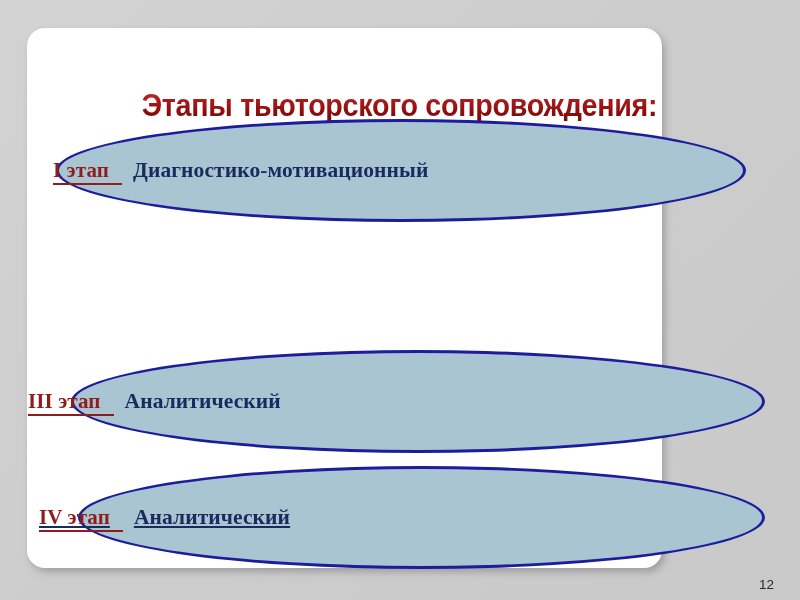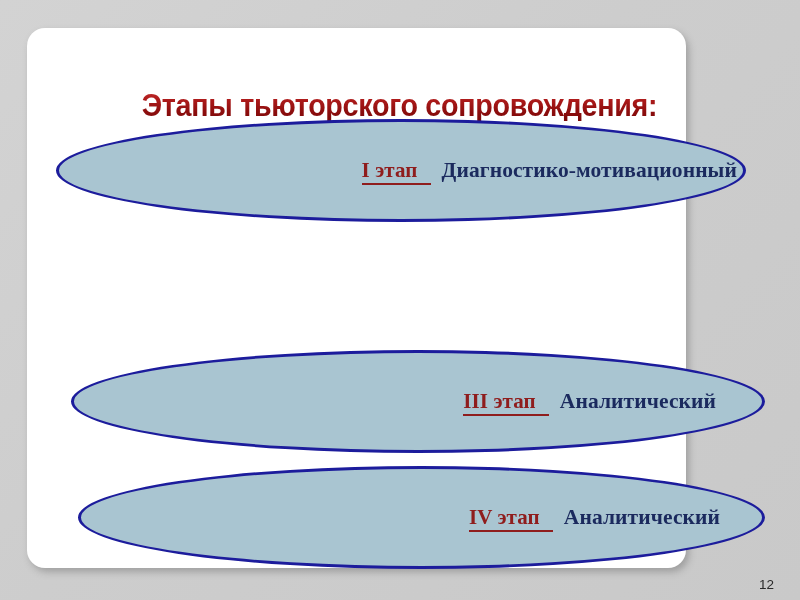--- a/index.html
+++ b/index.html
@@ -24,21 +24,20 @@
   
   #slide-card {
     position: absolute;
     left: 27px;
     top: 28px;
     width: 635px;
     height: 540px;
     background: #ffffff;
     border-radius: 18px;
     box-shadow: 3px 4px 7px rgba(90, 90, 90, 0.38);
-    padding-left: 24px;
   }
 
   
   #slide-title {
     position: absolute;
     left: 0;
     top: 41px;
     width: 745px;
     text-align: center;
     font-family: "Liberation Sans", sans-serif;
@@ -59,21 +58,21 @@
 
   
   .stage-ellipse {
     position: absolute;
     box-sizing: border-box;
     border: 3.2px solid #1c1c9c;
     border-radius: 50%;
     background: #a9c5d1;
     display: flex;
     align-items: center;
-    justify-content: flex-end;
+    justify-content: flex-start;
   }
 
   .stage-text {
     white-space: nowrap;
     font-family: "Liberation Serif", serif;
     font-size: 21.5px;
     font-weight: bold;
     color: #1b2a5e;
     letter-spacing: 0.1px;
     position: relative;
@@ -97,21 +96,21 @@
   
   #ellipse-1 { left: 29px; top: 91px;  width: 690px; height: 103px; }
   #ellipse-2 { left: 29px; top: 207px; width: 692px; height: 103px; }
   #ellipse-3 { left: 44px; top: 322px; width: 694px; height: 103px; }
   #ellipse-4 { left: 51px; top: 438px; width: 687px; height: 103px; }
 
   
   #ellipse-1 .stage-text { transform: translateX(-6px); }
   #ellipse-2 .stage-text { transform: translateX(-55px); }
   #ellipse-3 .stage-text { transform: translateX(-46px); }
-  #ellipse-4 .stage-text { transform: translateX(-42px); }
+  #ellipse-4 .stage-text { transform: translateX(-42px); text-decoration: underline; }
 
   
   #page-number {
     position: absolute;
     right: 26px;
     bottom: 8px;
     font-family: "Liberation Sans", sans-serif;
     font-size: 13.5px;
     font-weight: normal;
     color: #2a2a2a;

